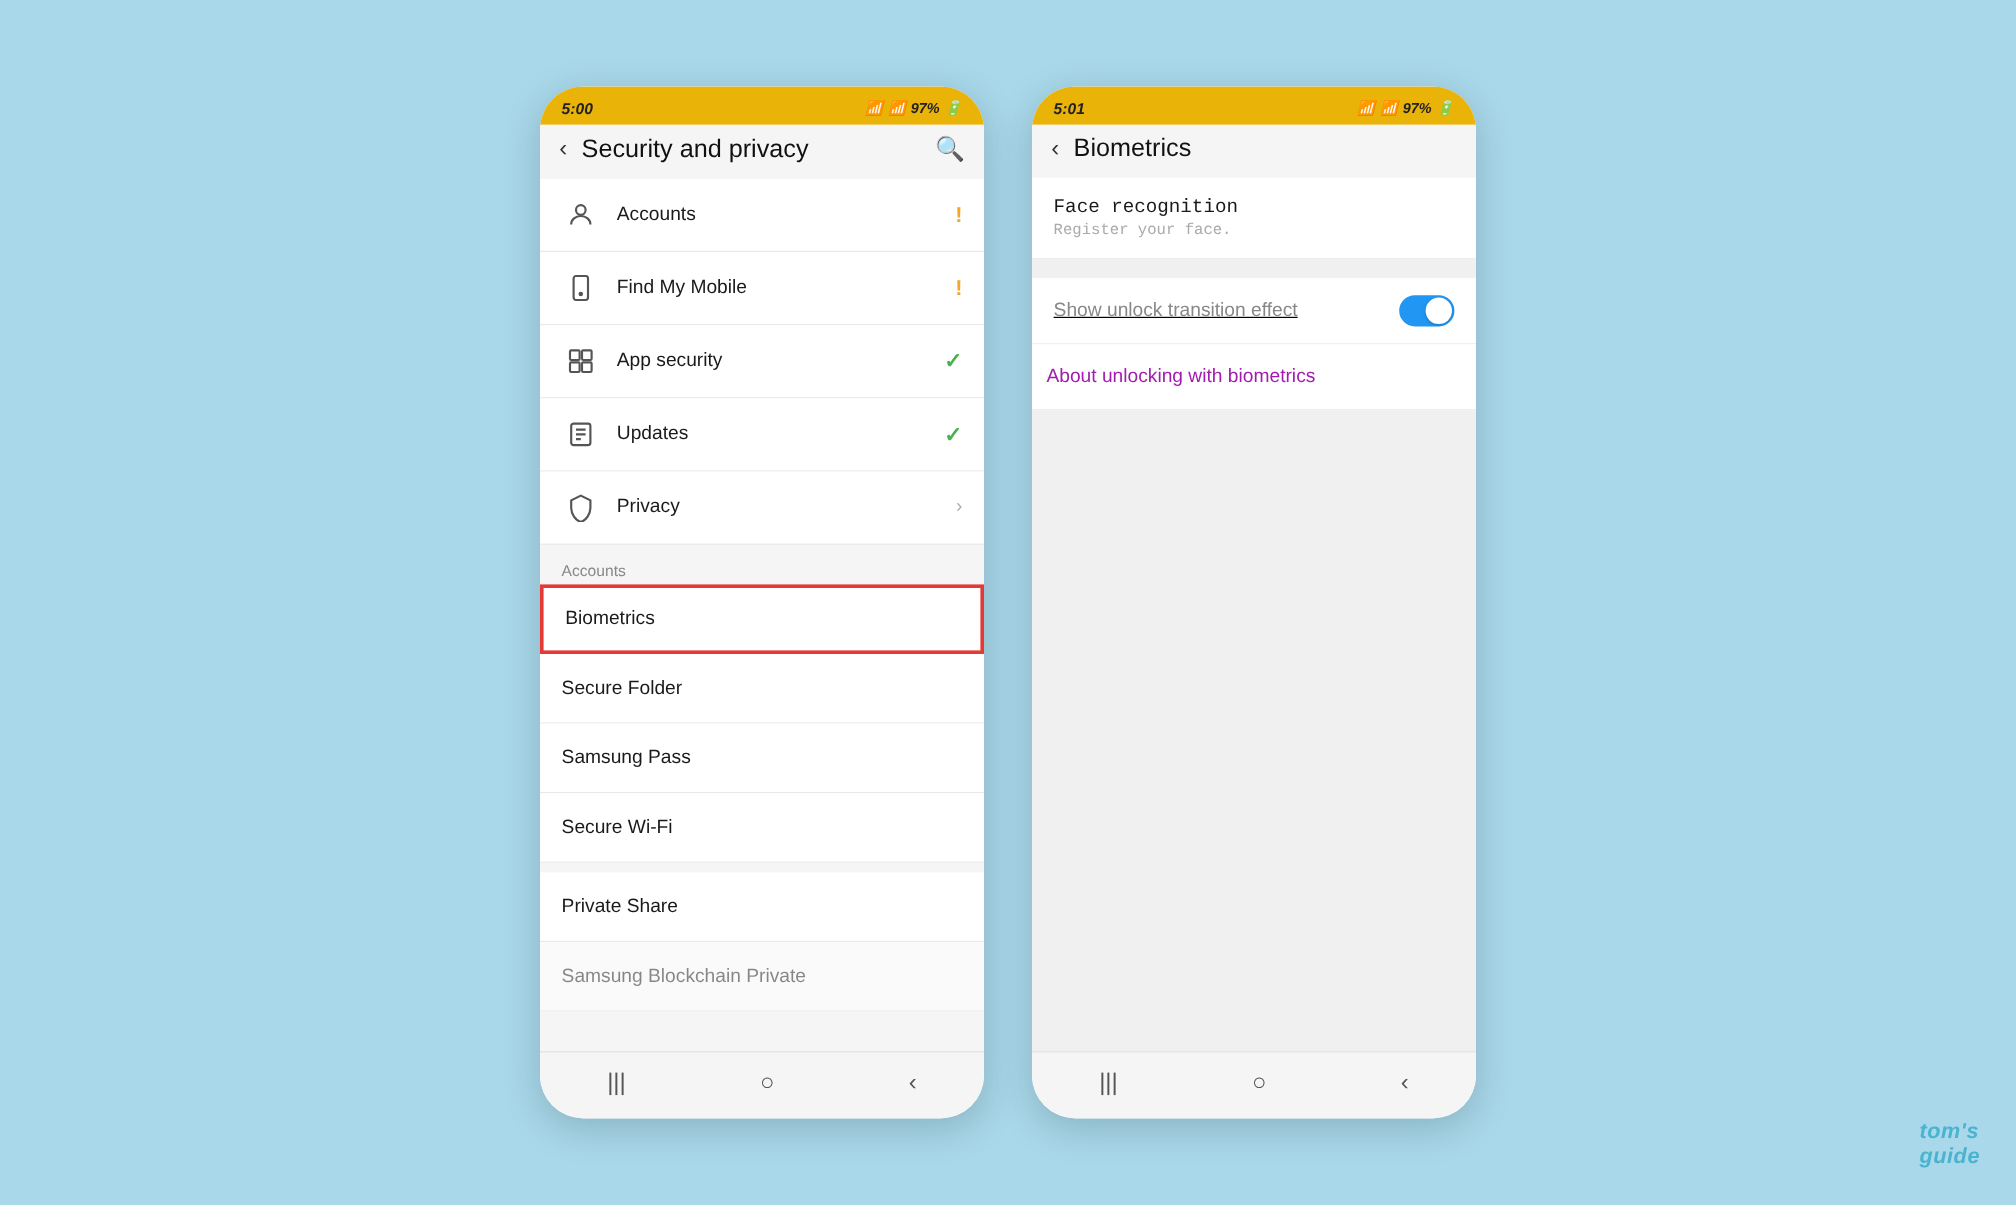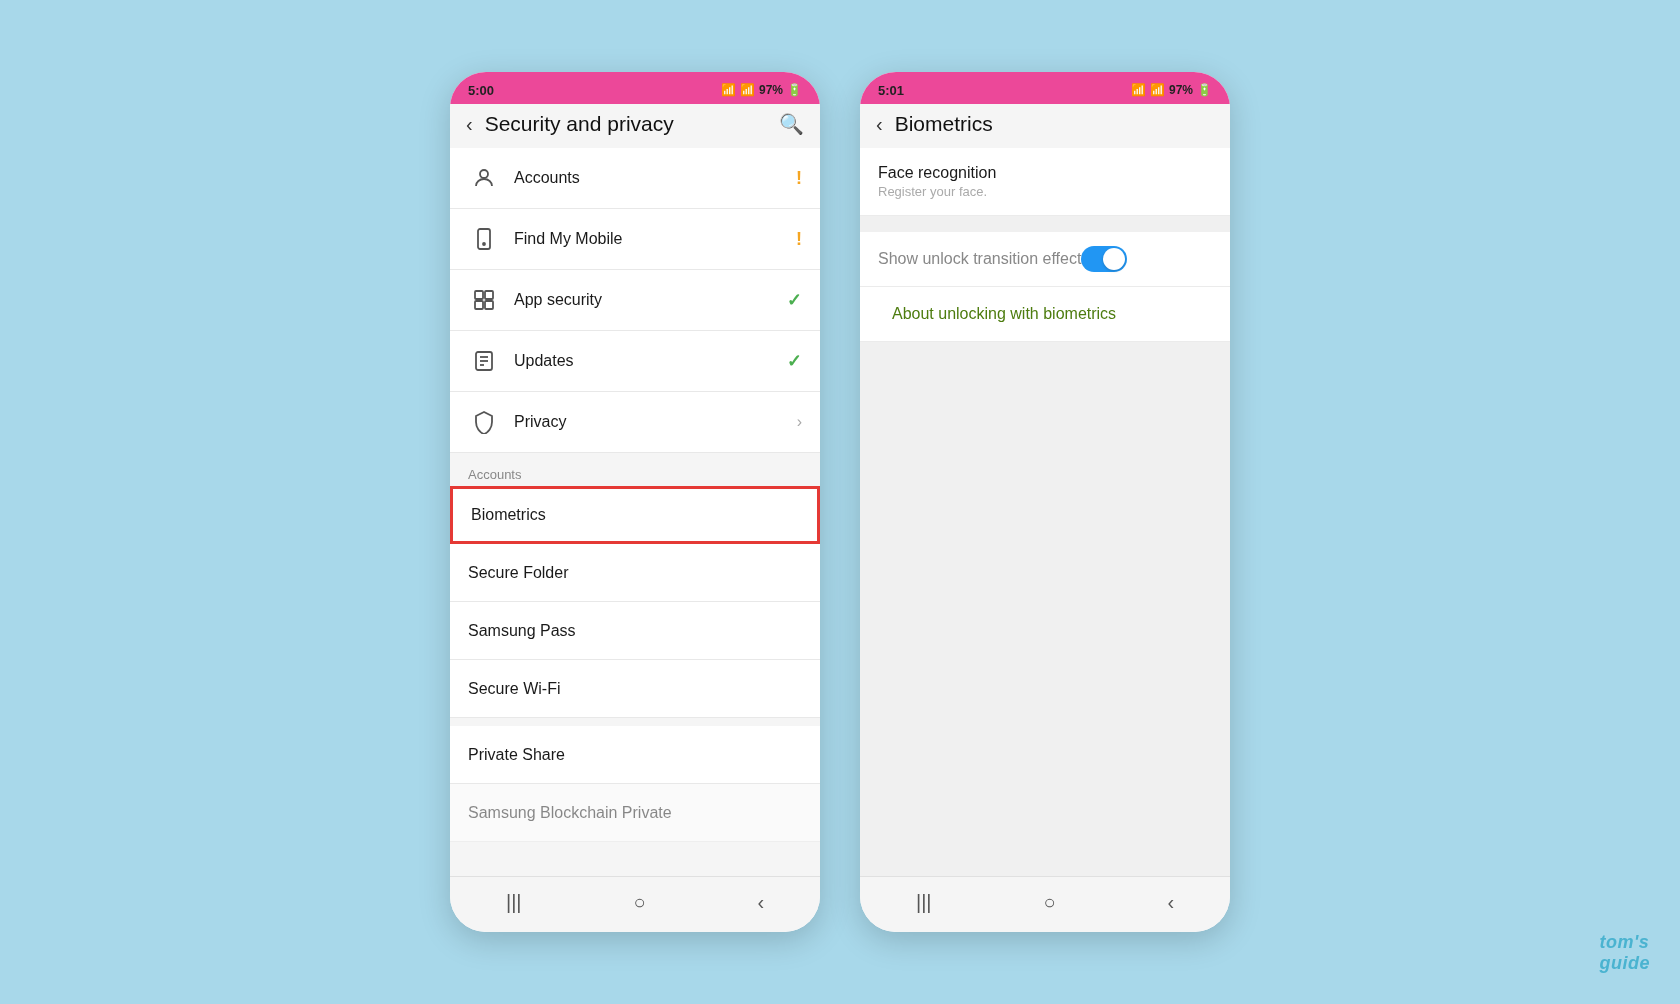--- a/index.html
+++ b/index.html
@@ -18,29 +18,30 @@
       height: 860px;
       background: #fff;
       border-radius: 36px;
       overflow: hidden;
       display: flex;
       flex-direction: column;
       box-shadow: 0 8px 32px rgba(0,0,0,0.18);
       position: relative;
     }
     .status-bar {
-      background: #ec4899;
+      background: #eab308;
       display: flex;
       justify-content: space-between;
       align-items: center;
       padding: 8px 18px 4px 18px;
       font-size: 13px;
       font-weight: 600;
       color: #222;
       min-height: 32px;
+      font-style: italic;
     }
     .status-icons {
       display: flex;
       align-items: center;
       gap: 4px;
       font-size: 12px;
     }
     .header {
       background: #f5f5f5;
       display: flex;
@@ -138,40 +139,43 @@
     }
     .settings-group {
       background: #fff;
       margin-bottom: 8px;
     }
     .settings-item {
       padding: 16px 18px;
       border-bottom: 1px solid #ebebeb;
       background: #fff;
       cursor: pointer;
+      font-family: Liberation Mono, monospace;
     }
     .settings-item.highlighted {
       border: 3px solid #e53935;
     }
     .settings-item-title {
       font-size: 16px;
       color: #1a1a1a;
       font-weight: 400;
     }
     .settings-item-sub {
       font-size: 13px;
       color: #aaa;
       margin-top: 2px;
     }
     .toggle-row {
       display: flex;
       align-items: center;
+      justify-content: space-between;
       padding: 14px 18px;
       background: #fff;
       border-bottom: 1px solid #ebebeb;
+      text-decoration: underline;
     }
     .toggle-label {
       font-size: 16px;
       color: #888;
     }
     .toggle {
       width: 46px;
       height: 26px;
       background: #2196f3;
       border-radius: 13px;
@@ -182,24 +186,24 @@
     .toggle-knob {
       width: 22px;
       height: 22px;
       background: #fff;
       border-radius: 50%;
       position: absolute;
       right: 2px;
       box-shadow: 0 1px 3px rgba(0,0,0,0.2);
     }
     .simple-item {
-      padding: 18px 32px;
-      background: #fff;
-      font-size: 16px;
-      color: #4d7c0f;
+      padding: 18px 12px;
+      background: #fff;
+      font-size: 16px;
+      color: #a21caf;
       border-bottom: 1px solid #ebebeb;
     }
     .toms-guide {
       position: fixed;
       bottom: 30px;
       right: 30px;
       font-size: 18px;
       color: #4ab3d0;
       font-style: italic;
       font-weight: 700;

